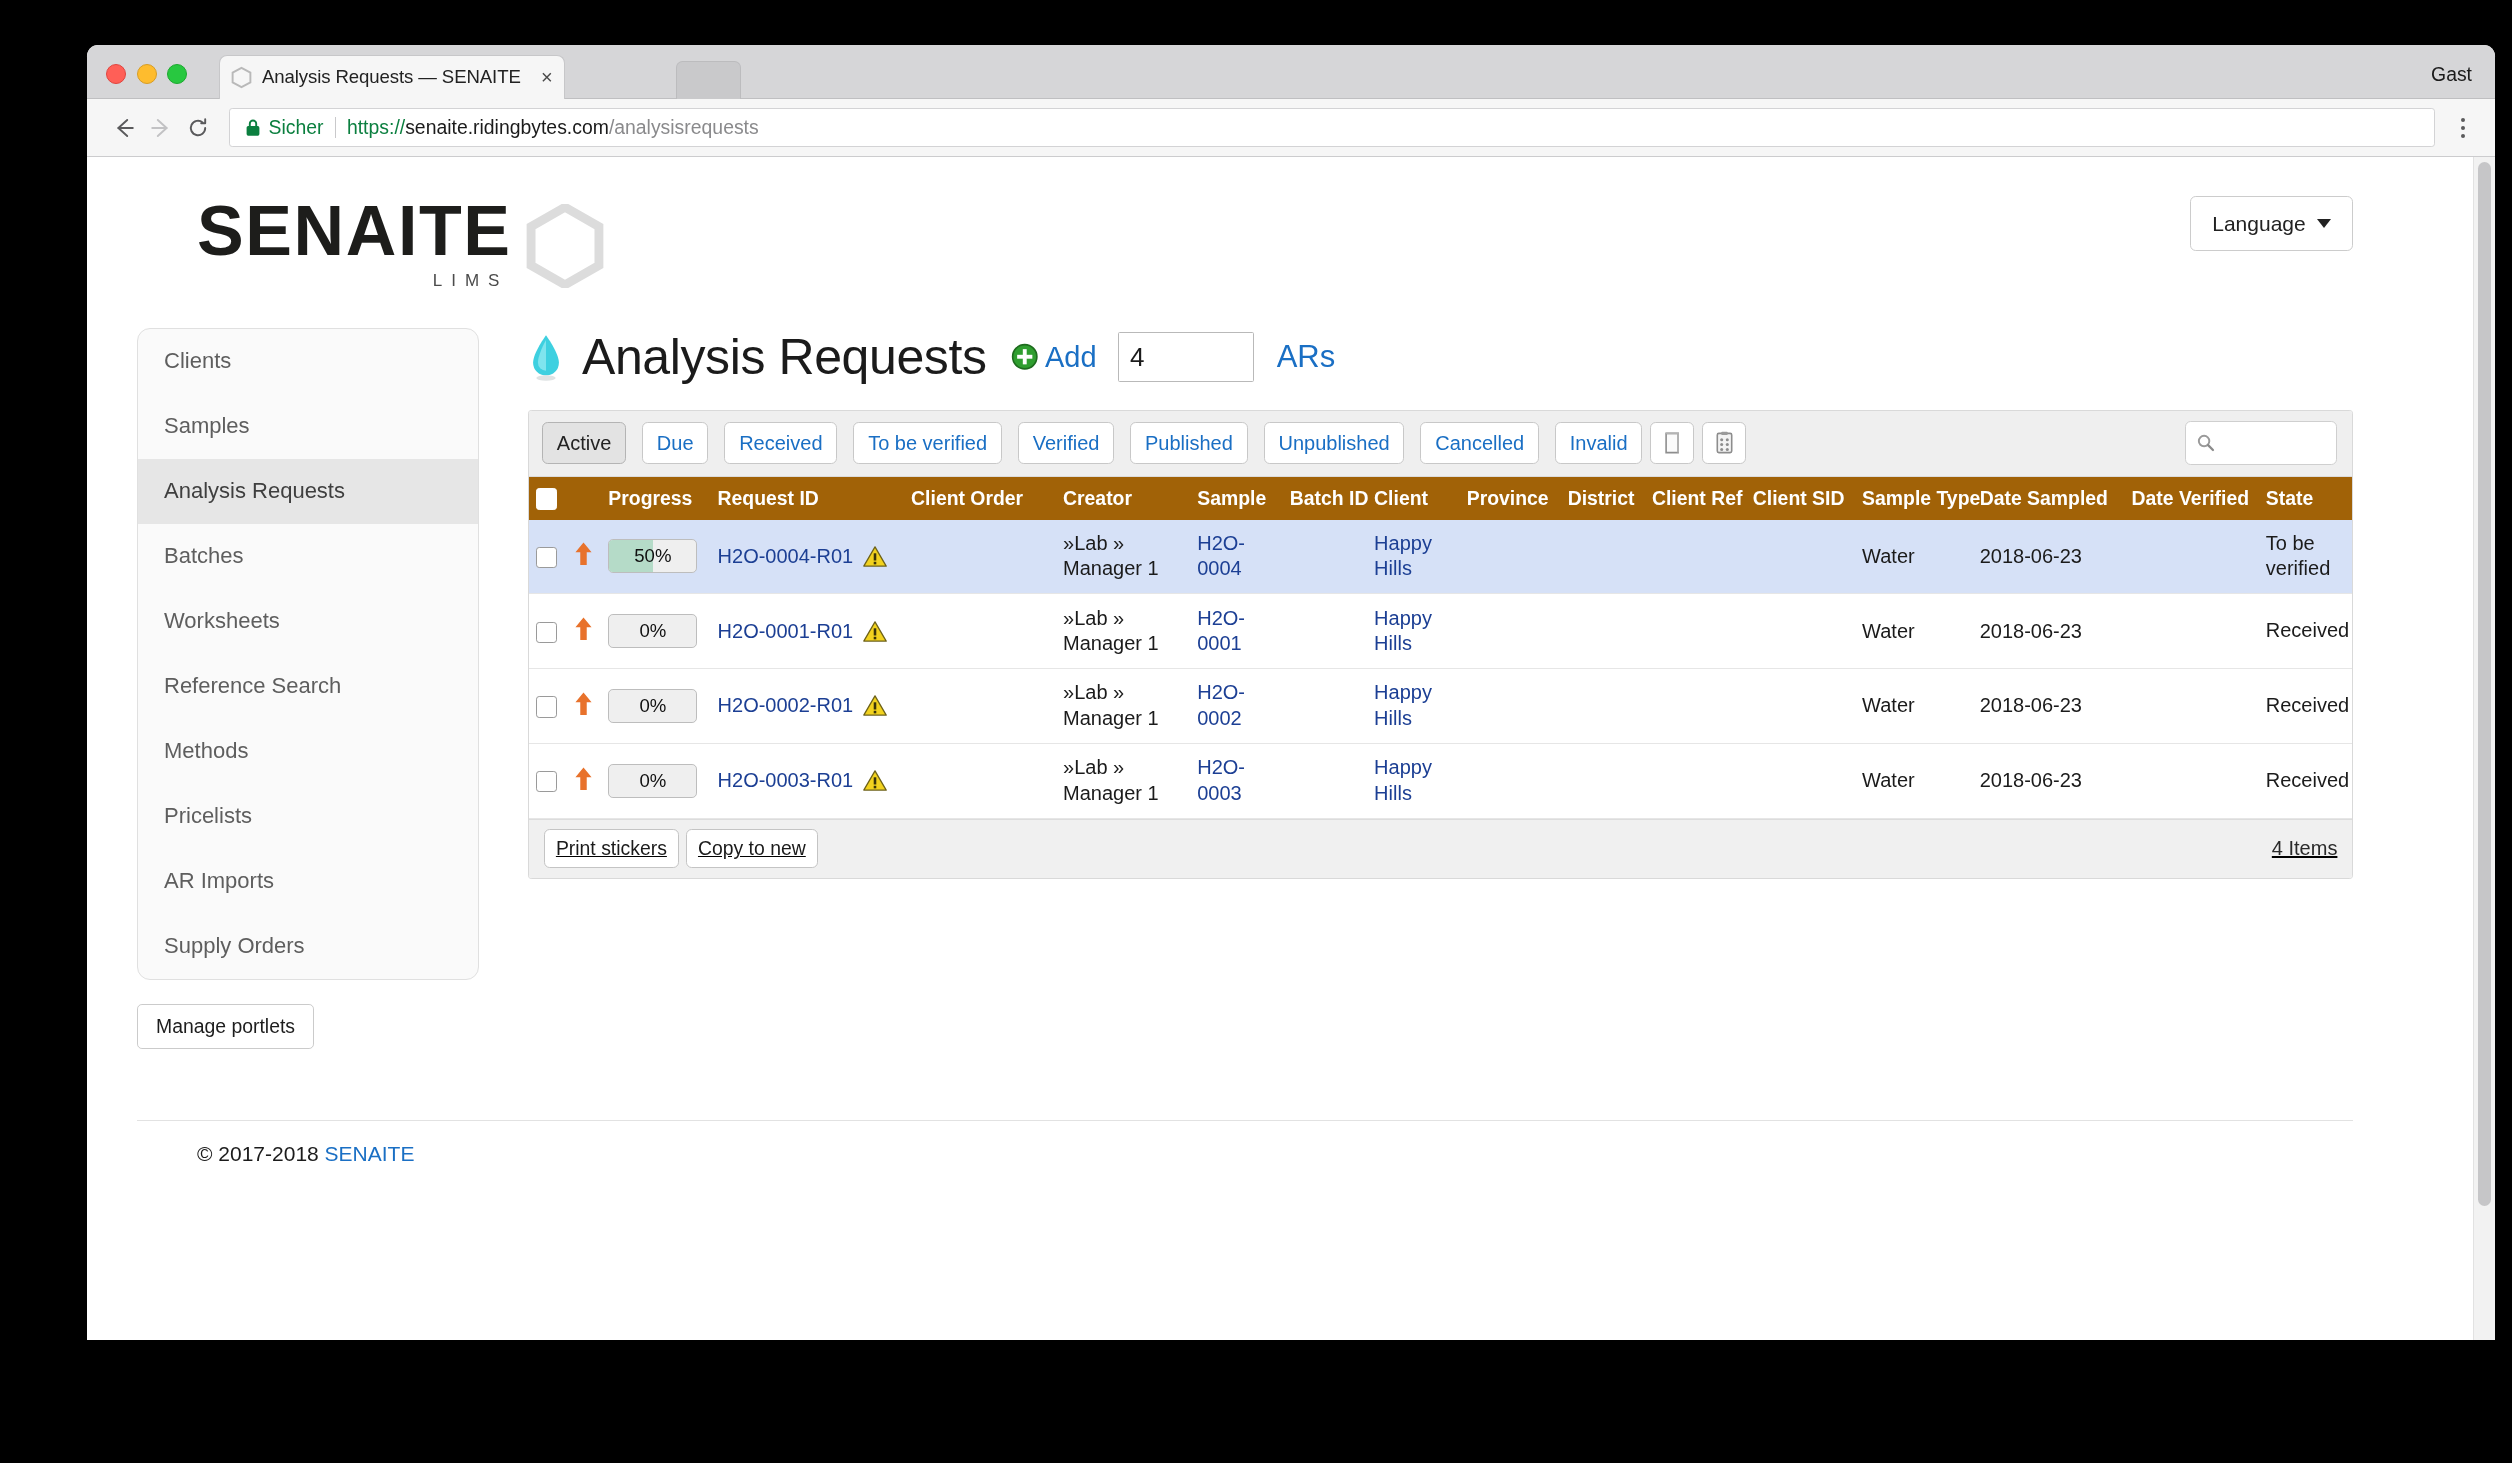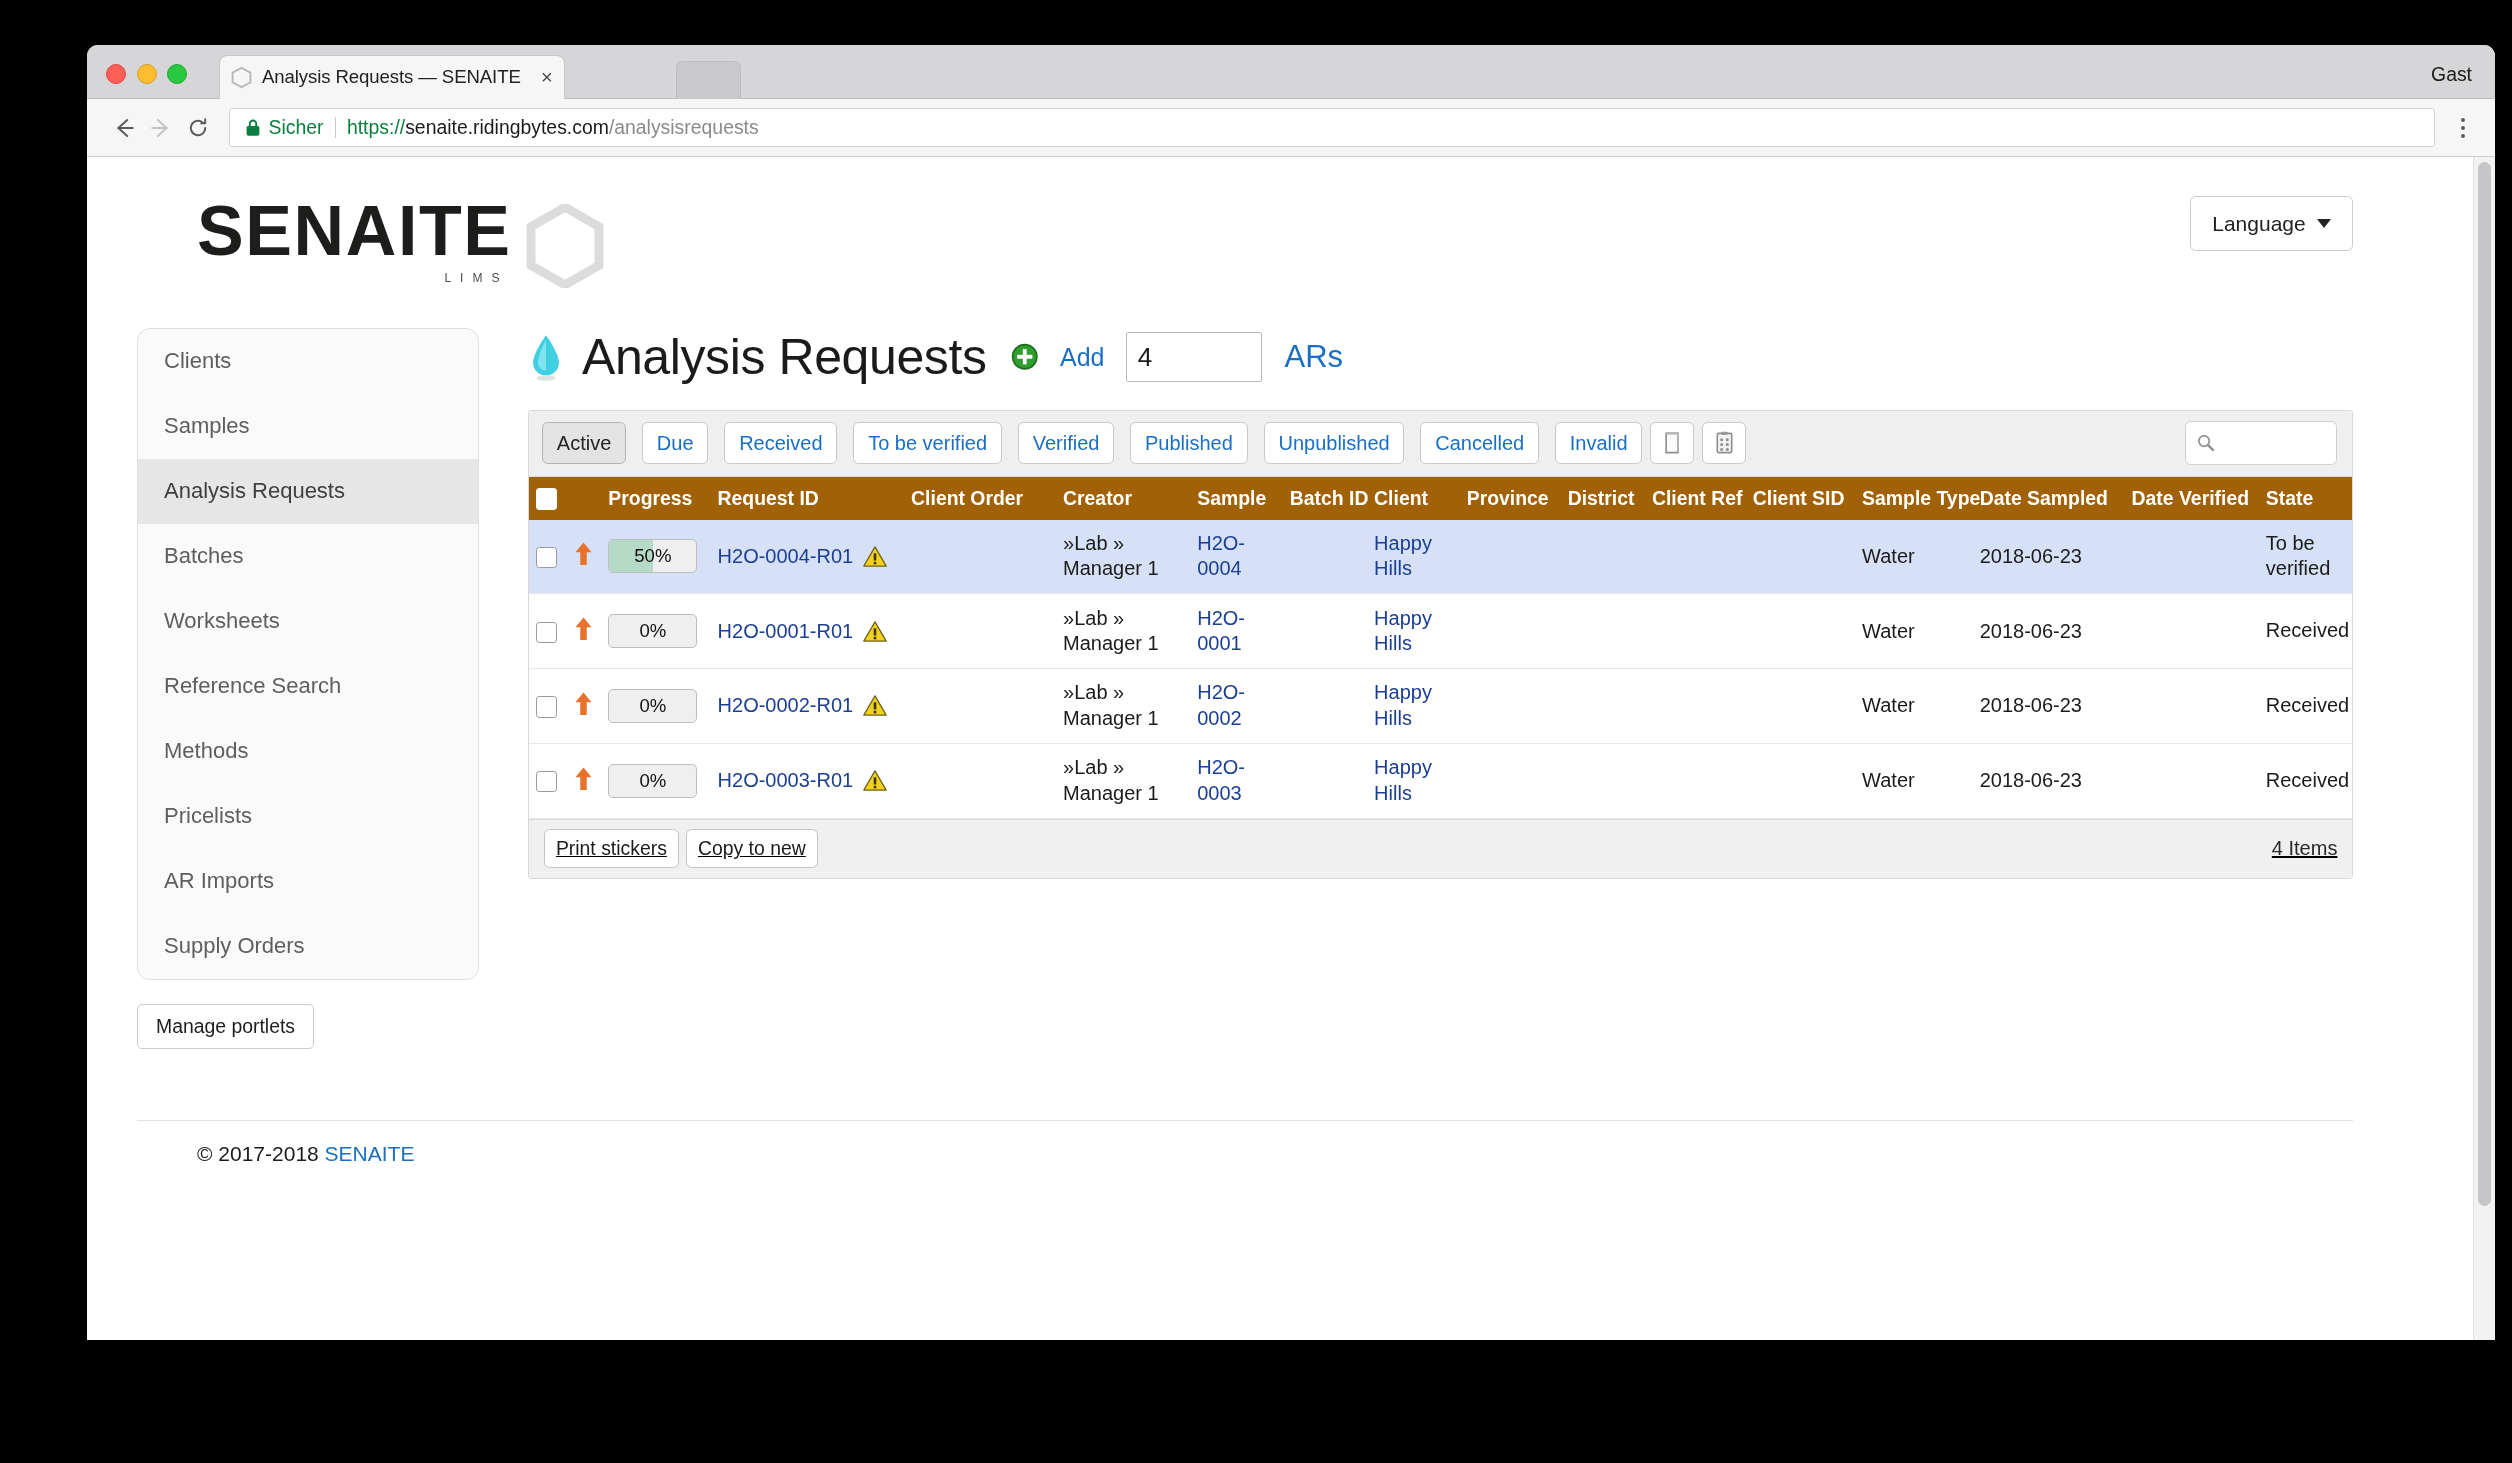--- a/index.html
+++ b/index.html
@@ -197,21 +197,21 @@
     align-items: flex-end;
   }
   .logo-main {
     font-size: 70px;
     font-weight: bold;
     letter-spacing: 1.6px;
     line-height: 0.92;
     color: #1d1d1b;
   }
   .logo-sub {
-    font-size: 12px;
+    font-size: 17px;
     letter-spacing: 9px;
     color: #4b4b4b;
     margin-top: 8px;
     margin-right: 3.2px;
   }
   .logo-hex { margin-left: 14.6px; margin-top: 4.9px; }
 
   .language-btn {
     position: absolute;
     right: 50px;
@@ -340,23 +340,23 @@
     font-size: 50px;
     color: #1b1b1b;
     font-weight: normal;
     letter-spacing: -0.4px;
     margin: 0;
     white-space: nowrap;
   }
   .add-link {
     display: flex;
     align-items: center;
-    gap: 22px;
+    gap: 7px;
     margin-left: 24px;
-    font-size: 25px;
+    font-size: 29px;
     color: #1a6fc4;
     text-decoration: none;
     cursor: pointer;
   }
   .plus-icon { display: flex; align-items: center; }
   .ar-count-input {
     margin-left: 21px;
     width: 136px;
     height: 50px;
     border: 0.8px solid #b9b9b9;

